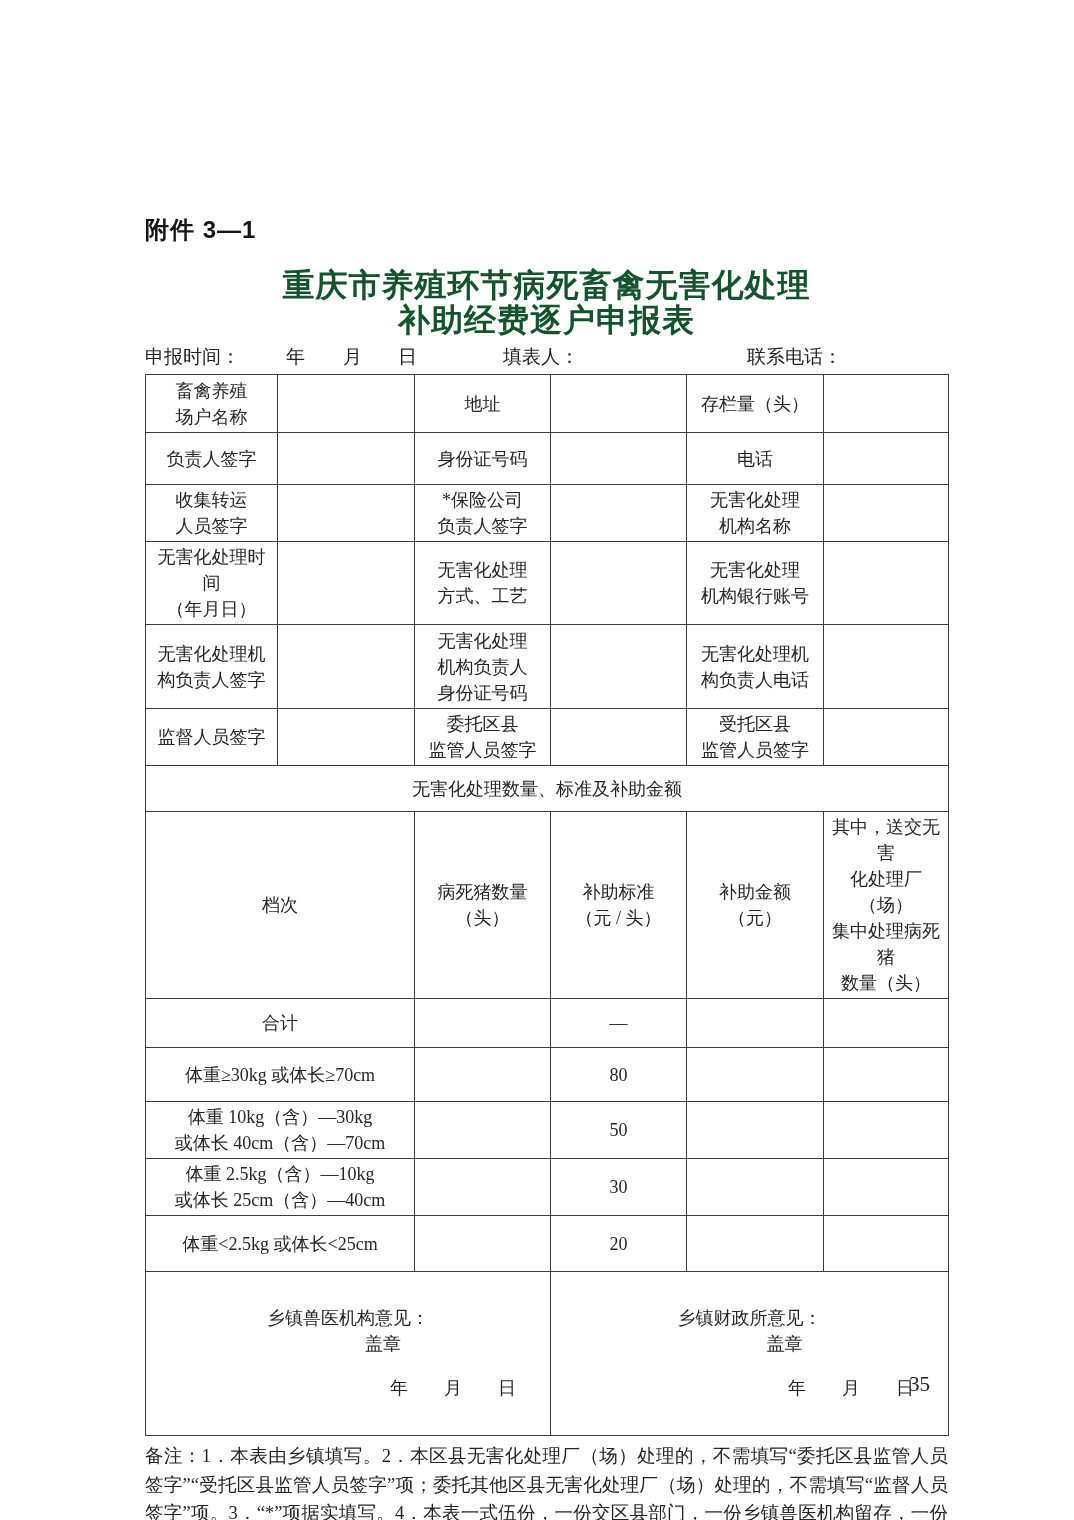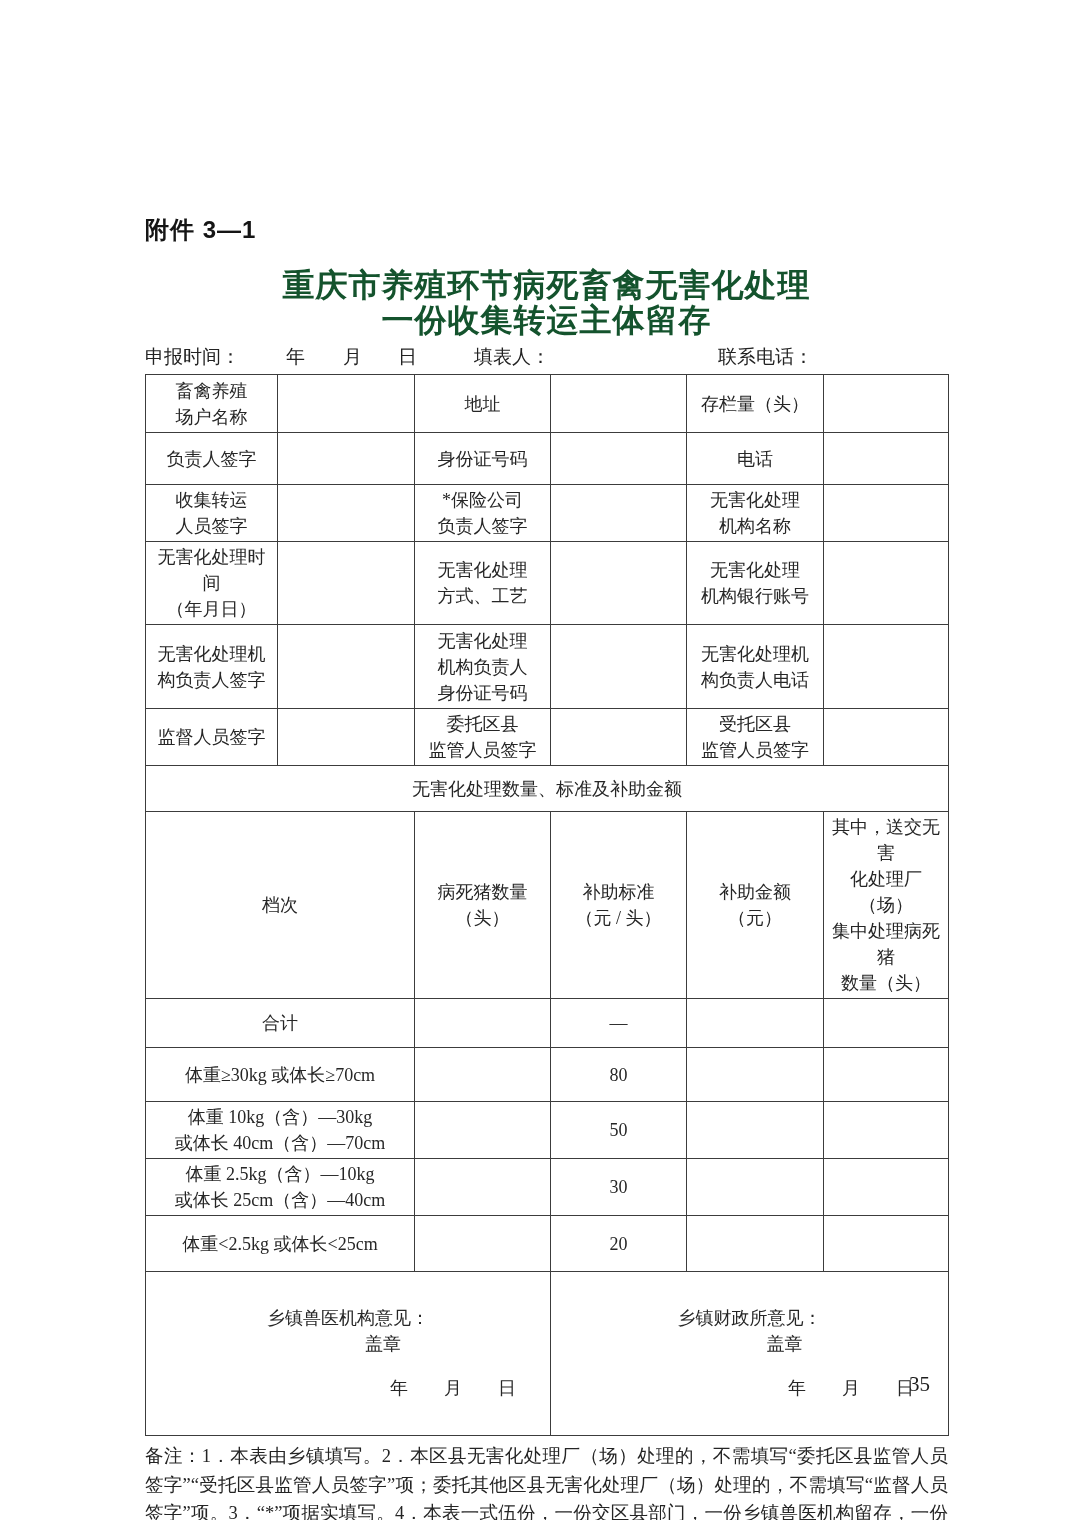--- a/index.html
+++ b/index.html
@@ -42,21 +42,21 @@
     margin-top: 7px;
     font-size: 19px;
     line-height: 24px;
     white-space: nowrap;
     color: #222;
   }
   .meta-row span { display: inline-block; }
   .m-year  { margin-left: 46px; }
   .m-month { margin-left: 38px; }
   .m-day   { margin-left: 36px; }
-  .m-filler{ margin-left: 57px; font-family: Liberation Mono, monospace; }
+  .m-filler{ margin-left: 86px; font-family: Liberation Mono, monospace; }
   .m-phone { margin-left: 168px; }
 
   table.form {
     margin-top: 4px;
     width: 803px;
     border-collapse: collapse;
     table-layout: fixed;
   }
   table.form td {
     border: 1.5px solid #3c3c3c;
@@ -127,21 +127,21 @@
 </style>
 </head>
 <body>
 
 <div class="sheet">
 
   <div class="attachment">附件 3—1</div>
 
   <div class="title-block">
     <div class="title-line">重庆市养殖环节病死畜禽无害化处理</div>
-    <div class="title-line">一份收集转运主体留存</div>
+    <div class="title-line">补助经费逐户申报表</div>
   </div>
 
   <div class="meta-row">
     <span>申报时间：</span><span class="m-year">年</span><span class="m-month">月</span><span class="m-day">日</span><span class="m-filler">填表人：</span><span class="m-phone">联系电话：</span>
   </div>
 
   <table class="form">
     <colgroup>
       <col style="width:132px">
         <col style="width:137px">

